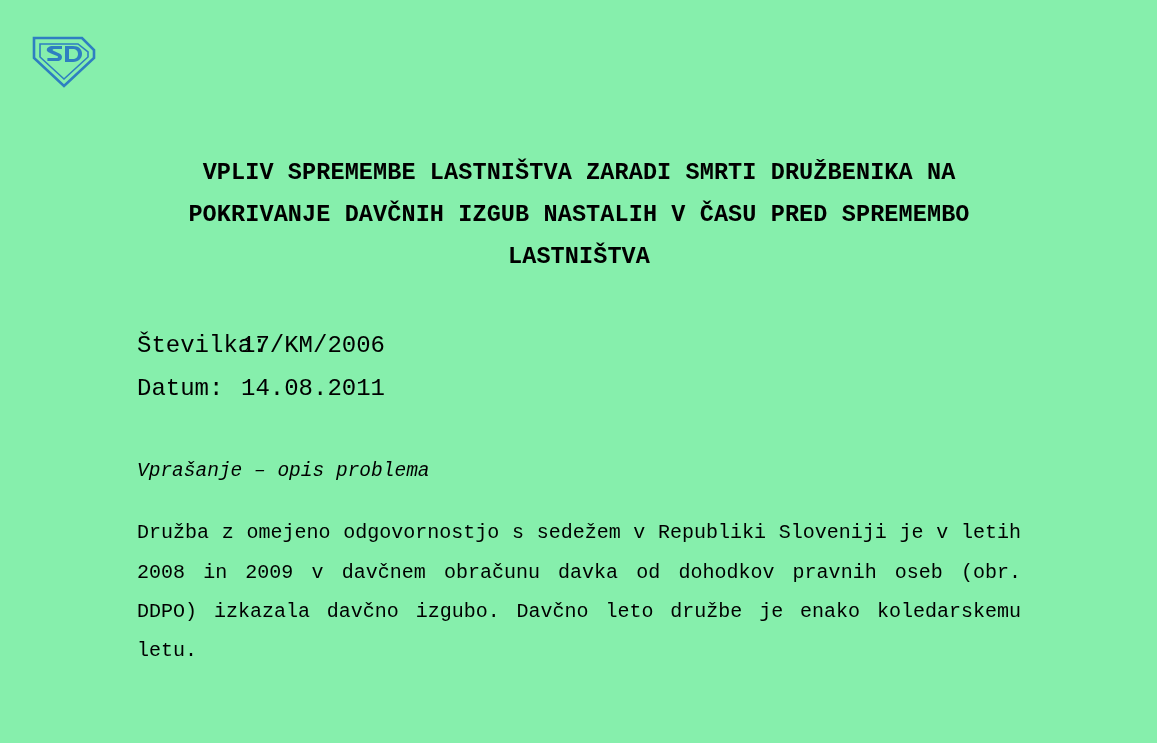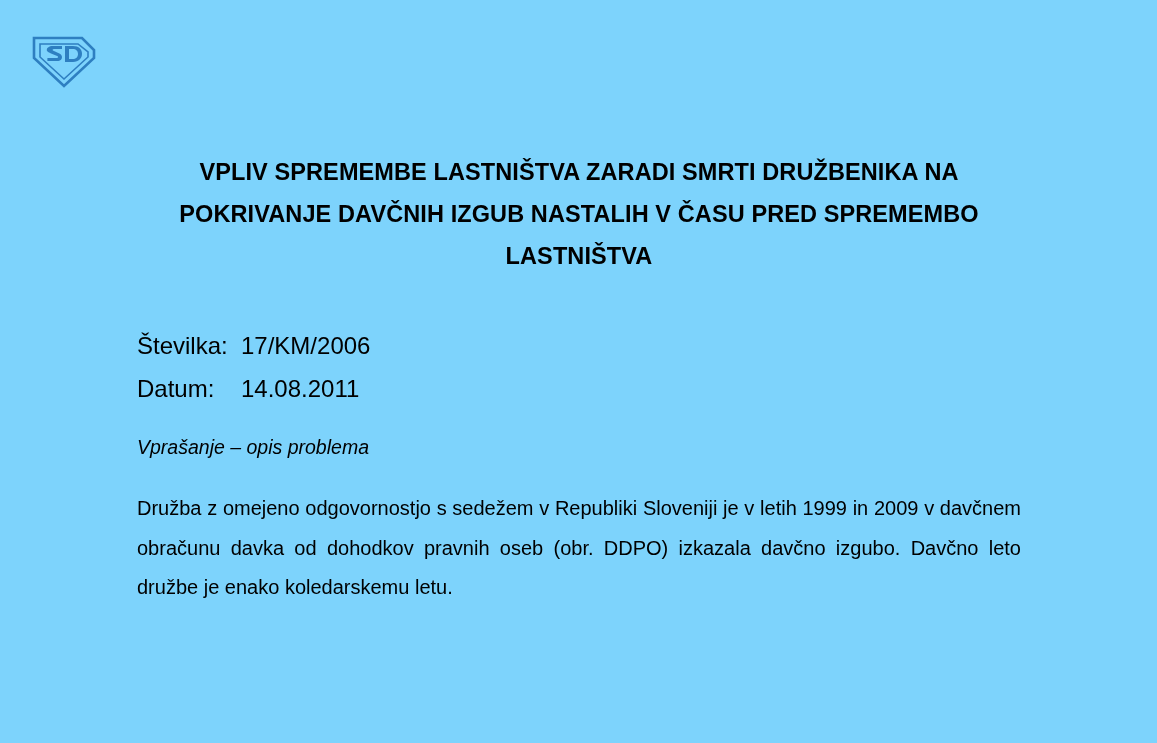--- a/index.html
+++ b/index.html
@@ -11,21 +11,22 @@
     width: 1157px;
     height: 743px;
     overflow: hidden;
     font-family: "Liberation Sans", sans-serif;
     color: #000000;
   }
   .page {
     position: relative;
     width: 1157px;
     height: 743px;
-    background: #7dd3fc;
+    background: #86efac;
+    font-family: Liberation Mono, monospace;
   }
   .logo {
     position: absolute;
     left: 20px;
     top: 28px;
     width: 86px;
     height: 64px;
   }
   .content {
     position: absolute;
@@ -53,21 +54,21 @@
     align-items: baseline;
   }
   .meta-label {
     width: 104px;
     flex: 0 0 104px;
   }
   .meta-value {
     flex: 1 1 auto;
   }
   .section-heading {
-    margin-top: 22px;
+    margin-top: 46px;
     font-size: 19.5px;
     font-style: italic;
     line-height: 1.5;
   }
   .para {
     margin-top: 27px;
     font-size: 20px;
     line-height: 1.97;
     text-align: justify;
     text-justify: inter-word;
@@ -104,16 +105,16 @@
         <span class="meta-value">17/KM/2006</span>
       </div>
       <div class="meta-row">
         <span class="meta-label">Datum:</span>
         <span class="meta-value">14.08.2011</span>
       </div>
     </div>
 
     <div class="section-heading">Vprašanje – opis problema</div>
 
-    <p class="para">Družba z omejeno odgovornostjo s sedežem v Republiki Sloveniji je v letih 1999 in 2009 v davčnem obračunu davka od dohodkov pravnih oseb (obr. DDPO) izkazala davčno izgubo. Davčno leto družbe je enako koledarskemu letu.</p>
+    <p class="para">Družba z omejeno odgovornostjo s sedežem v Republiki Sloveniji je v letih 2008 in 2009 v davčnem obračunu davka od dohodkov pravnih oseb (obr. DDPO) izkazala davčno izgubo. Davčno leto družbe je enako koledarskemu letu.</p>
 
   </div>
 </div>
 
 </body></html>

